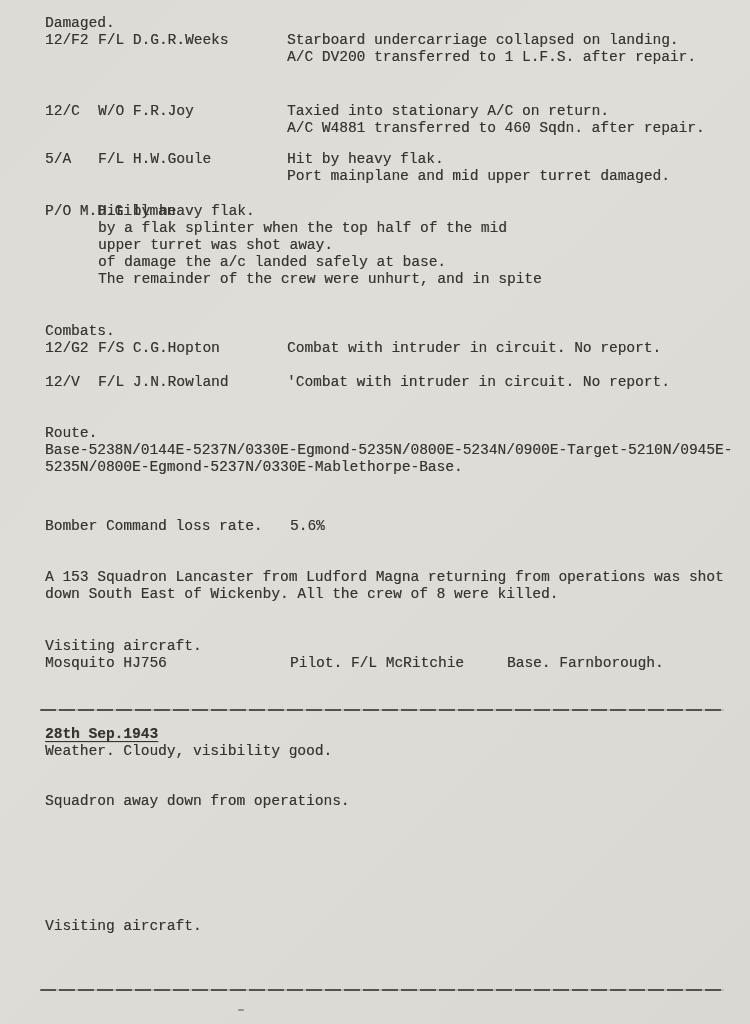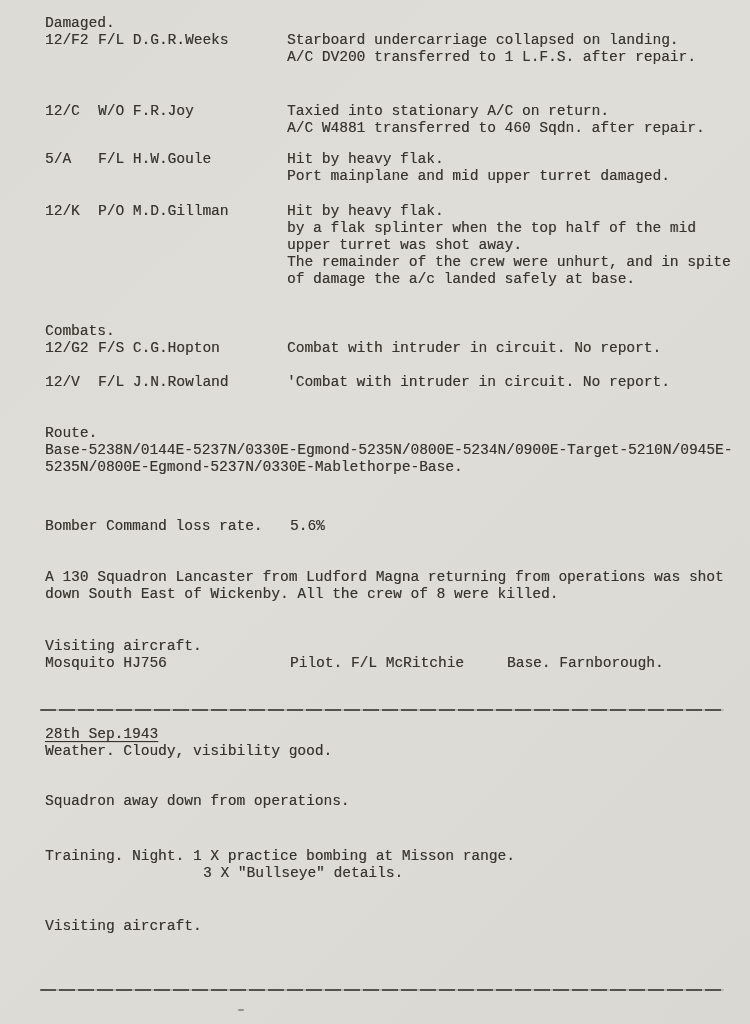--- a/index.html
+++ b/index.html
@@ -44,21 +44,21 @@
     position: absolute;
     left: 40px;
     width: 684px;
     height: 2px;
     background: repeating-linear-gradient(90deg,
       #55534d 0px, #55534d 16px,
       rgba(85,83,77,0.25) 16px, rgba(85,83,77,0.25) 19px);
     border-radius: 1px;
   }
 
-  .date-heading { text-decoration: underline; text-underline-offset: 3px; }
+  .date-heading { text-decoration: underline; text-underline-offset: 3px; font-weight: bold; }
   .indent-line { margin-left: 158px; }
 
   .speck {
     position: absolute;
     background: rgba(90,88,82,0.55);
     border-radius: 1px;
   }
 </style>
 </head>
 <body>
@@ -88,28 +88,27 @@
   <div class="abs record" style="top:151px">
     <div class="txt">5/A</div>
     <div class="txt">F/L H.W.Goule</div>
     <div class="remarks">
       <div class="txt">Hit by heavy flak.</div>
       <div class="txt">Port mainplane and mid upper turret damaged.</div>
     </div>
   </div>
 
   <div class="abs record" style="top:203px">
-    <div class="txt">12/K</div>
     <div class="txt">P/O M.D.Gillman</div>
     <div class="remarks">
       <div class="txt">Hit by heavy flak.</div>
       <div class="txt">by a flak splinter when the top half of the mid</div>
       <div class="txt">upper turret was shot away.</div>
+      <div class="txt">of damage the a/c landed safely at base.</div>
       <div class="txt">The remainder of the crew were unhurt, and in spite</div>
-      <div class="txt">of damage the a/c landed safely at base.</div>
     </div>
   </div>
 
   <div class="abs txt" style="top:323px">Combats.</div>
 
   <div class="abs record" style="top:340px">
     <div class="txt">12/G2</div>
     <div class="txt">F/S C.G.Hopton</div>
     <div class="remarks">
       <div class="txt">Combat with intruder in circuit. No report.</div>
@@ -129,42 +128,38 @@
     <div class="txt">Base-5238N/0144E-5237N/0330E-Egmond-5235N/0800E-5234N/0900E-Target-5210N/0945E-</div>
     <div class="txt">5235N/0800E-Egmond-5237N/0330E-Mablethorpe-Base.</div>
   </div>
 
   <div class="abs loss-row" style="top:518px">
     <div class="txt">Bomber Command loss rate.</div>
     <div class="txt">5.6%</div>
   </div>
 
   <div class="abs" style="top:569px">
-    <div class="txt">A 130 Squadron Lancaster from Ludford Magna returning from operations was shot</div>
+    <div class="txt">A 153 Squadron Lancaster from Ludford Magna returning from operations was shot</div>
     <div class="txt">down South East of Wickenby. All the crew of 8 were killed.</div>
   </div>
 
   <div class="abs txt" style="top:638px">Visiting aircraft.</div>
   <div class="abs visit-row" style="top:655px">
     <div class="txt">Mosquito HJ756</div>
     <div class="txt">Pilot. F/L McRitchie</div>
     <div class="txt">Base. Farnborough.</div>
   </div>
 
   <div class="divider" style="top:709px"></div>
 
   <div class="abs txt date-heading" style="top:726px">28th Sep.1943</div>
   <div class="abs txt" style="top:743px">Weather. Cloudy, visibility good.</div>
 
   <div class="abs txt" style="top:793px">Squadron away down from operations.</div>
 
-  <div class="abs" style="top:848px">
-    <div class="txt">Training. Night. 1 X practice bombing at Misson range.</div>
-    <div class="txt indent-line">3 X "Bullseye" details.</div>
-  </div>
 
   <div class="abs txt" style="top:918px">Visiting aircraft.</div>
 
   <div class="divider" style="top:989px"></div>
 
   <div class="speck" style="left:238px; top:1009px; width:6px; height:1.5px;"></div>
 
 </div>
 
 </body></html>

